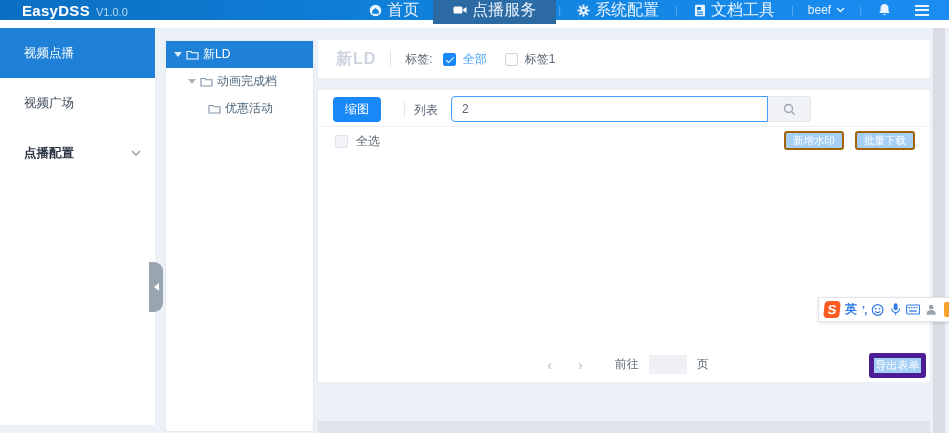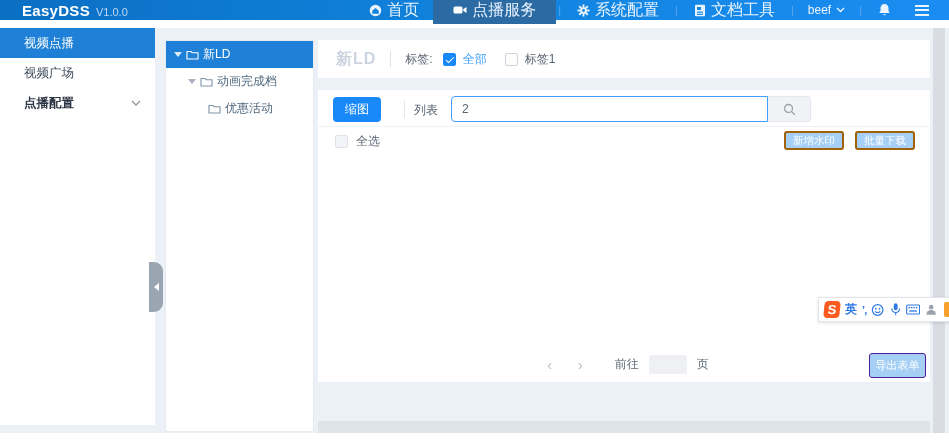--- a/index.html
+++ b/index.html
@@ -20,21 +20,21 @@
   .nav-item.active { background:#2b6aa3; padding:0 20px; }
   .nav-sep { color:#5ea6e8; font-size:11px; padding:0 2px; }
   .user-item { display:flex; align-items:center; gap:5px; padding:0 12px; cursor:pointer; }
   .icon-svg { display:inline-block; vertical-align:middle; }
   .bell-wrap { padding:0 14px; cursor:pointer; }
   .burger { display:inline-flex; flex-direction:column; gap:2.5px; margin:0 20px 0 10px; cursor:pointer; }
   .burger span { display:block; width:14px; height:2px; background:#eaf4ff; }
 
   
   .sidebar { position:absolute; top:28px; left:0; width:155px; height:397px; background:#fff; }
-  .side-item { height:30px; display:flex; align-items:center; padding:0 14px 0 24px; color:#3f4c5c; cursor:pointer; font-size:12.5px; }
+  .side-item { height:50px; display:flex; align-items:center; padding:0 14px 0 24px; color:#3f4c5c; cursor:pointer; font-size:12.5px; }
   .side-item.active { background:#1e80d6; color:#fff; }
   .side-item.bold { font-weight:bold; color:#2b3442; }
   .side-item .chev { margin-left:auto; color:#8e99a6; }
 
   
   .collapse-handle { position:absolute; left:149px; top:262px; width:14px; height:50px; background:#9aa5b2;
     border-radius:0 9px 9px 0; display:flex; align-items:center; justify-content:center; cursor:pointer; }
   .collapse-handle .tri { width:0; height:0; border-top:4px solid transparent; border-bottom:4px solid transparent; border-right:5px solid #fff; }
 
   
@@ -76,21 +76,21 @@
     border:1px solid #e3e7ee; border-left:none; border-radius:0 4px 4px 0; display:flex; align-items:center; justify-content:center; cursor:pointer; }
 
   .selectall-row { position:absolute; left:17px; top:43px; display:flex; align-items:center; gap:8px; color:#5a6572; }
   .action-btns { position:absolute; right:15px; top:41px; display:flex; gap:11px; }
   .btn-soft { height:19px; padding:0 7px; background:#a5cff5; border:2px solid #a16207; color:#fff;
     border-radius:3px; font-size:10.5px; cursor:default; font-family:inherit; }
 
   .pagination { position:absolute; left:0; bottom:8px; width:612px; display:flex; align-items:center; justify-content:center; gap:10px; color:#5f6a76; }
   .page-arrow { color:#b4bbc5; font-size:14px; cursor:pointer; padding:0 8px; background:none; border:none; font-family:inherit; }
   .goto-input { width:38px; height:19px; background:#eef0f4; border:none; border-radius:2px; outline:none; font-family:inherit; text-align:center; }
-  .btn-export { position:absolute; right:4px; bottom:4px; width:57px; height:25px; background:#a5cff5; border:1px solid #4c1d95;
+  .btn-export { position:absolute; right:4px; bottom:4px; width:57px; height:25px; background:#a5cff5; border:5px solid #4c1d95;
     color:#fff; border-radius:3px; font-size:11px; cursor:default; font-family:inherit;margin-left:12px; }
 
   .gray-strip { position:absolute; left:318px; top:421px; width:612px; height:12px; background:#dfe3ea; }
   .scroll-track { position:absolute; left:933px; top:28px; width:12px; height:405px; background:#d9dde3; }
   .bottom-white { position:absolute; left:0; top:433px; width:949px; height:11px; background:#fff; }
 
   
   .ime-bar { position:absolute; left:818px; top:297px; width:140px; height:25px; background:#fff;
     border:1px solid #e1e5eb; box-shadow:0 1px 3px rgba(0,0,0,.12); display:flex; align-items:center; gap:5px; padding:0 5px; }
   .ime-logo { width:17px; height:17px; background:#fb5b21; border-radius:4px; color:#fff; font-weight:bold;

